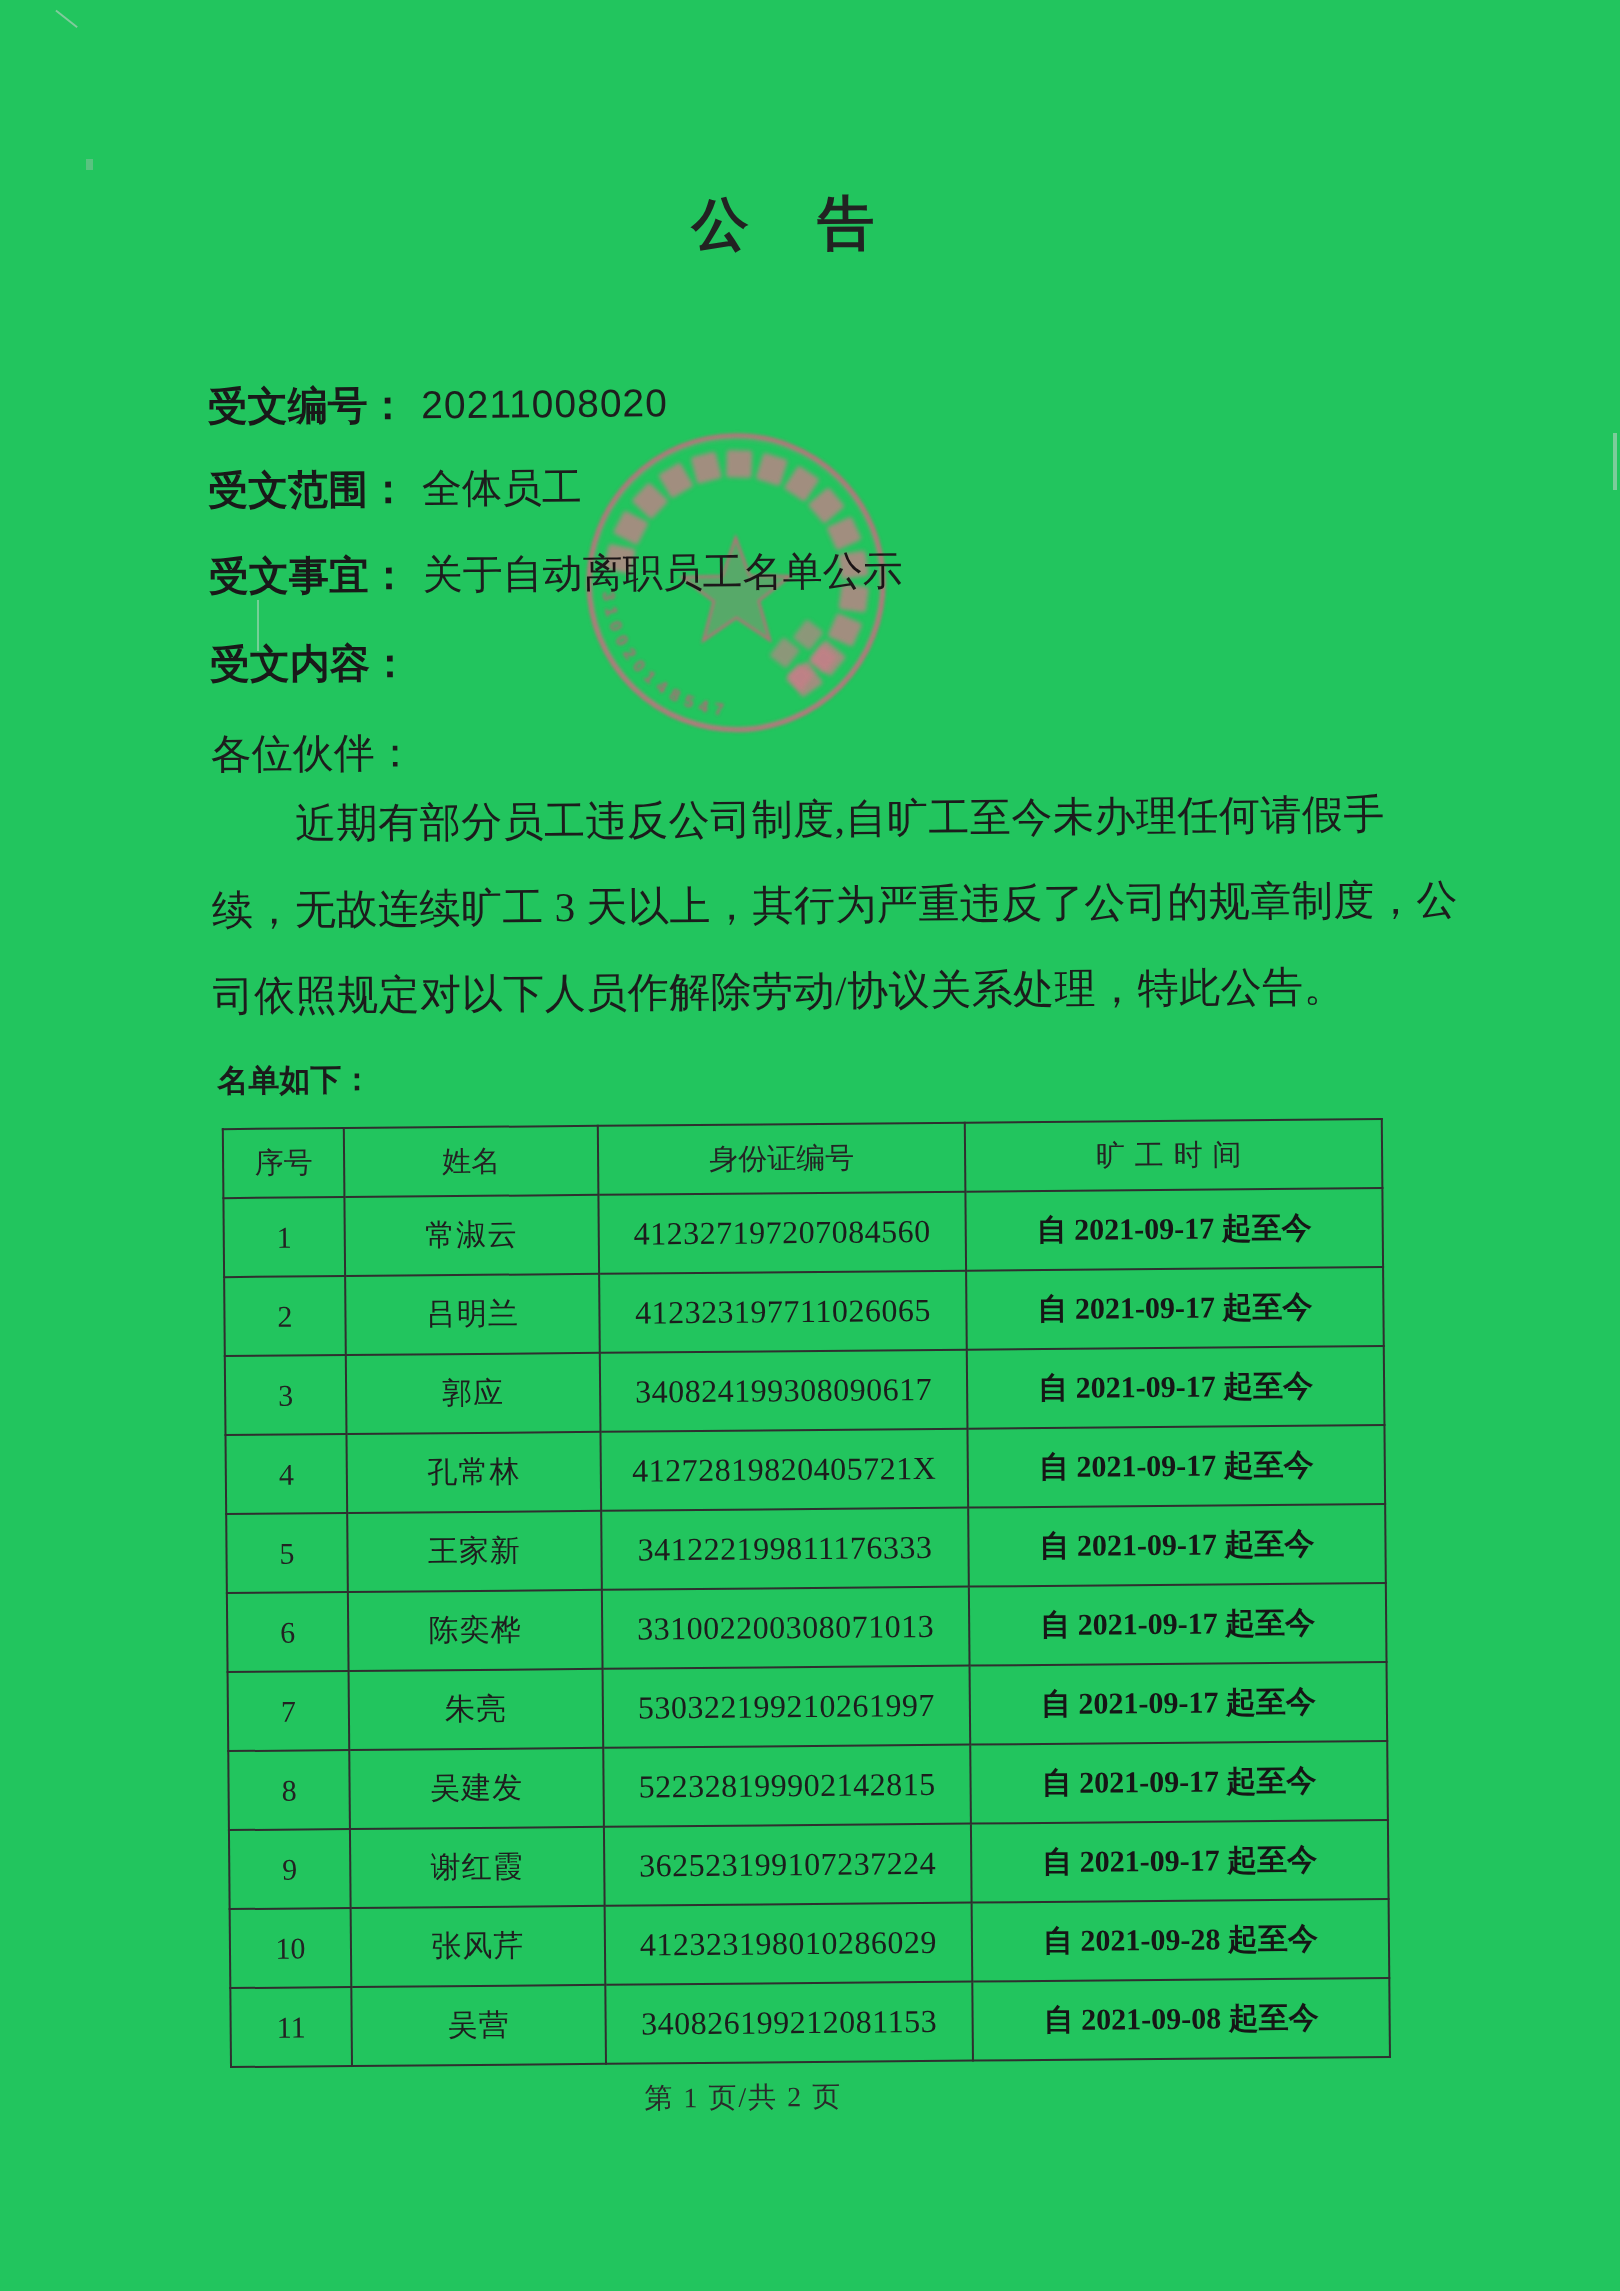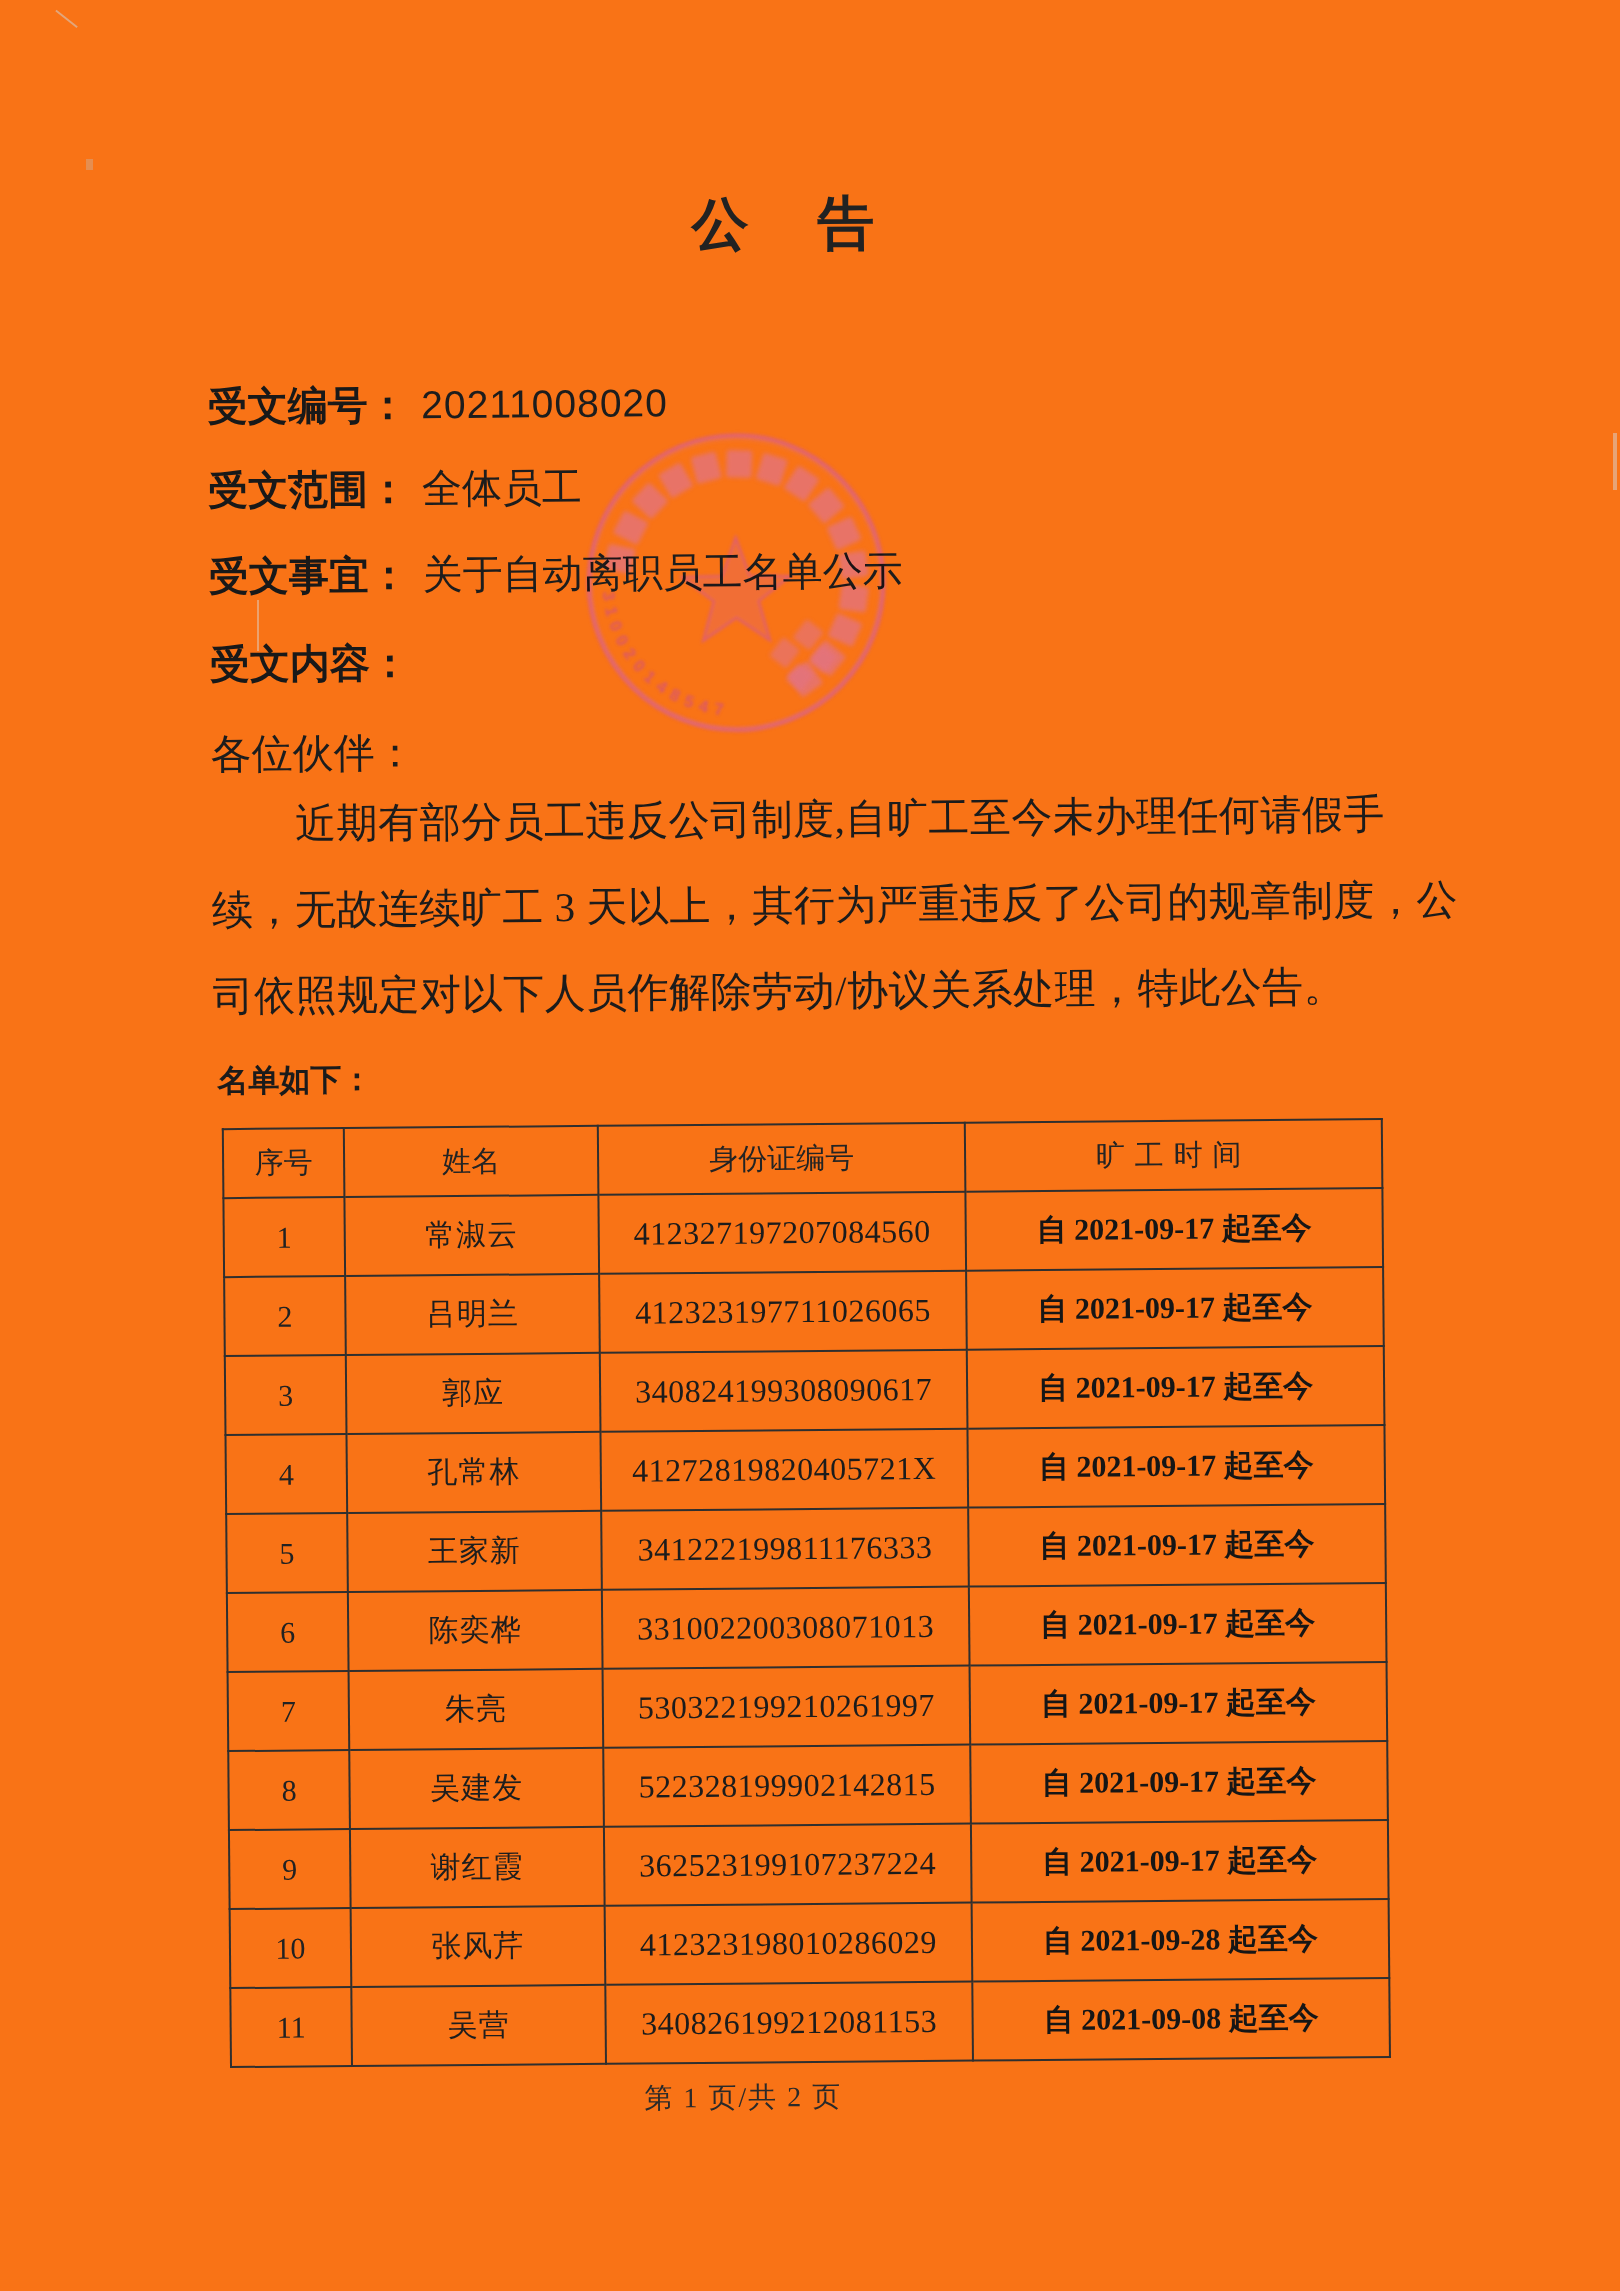--- a/index.html
+++ b/index.html
@@ -1,19 +1,19 @@
 <!DOCTYPE html>
 <html><head>
 <meta charset="utf-8">
 <style>
   html,body{margin:0;padding:0;background:#e8e8e8;}
   .page{
     position:relative;
     width:1620px;height:2292px;
-    background:#f97316;
+    background:#22c55e;
     overflow:hidden;
     font-family:"Liberation Serif","DejaVu Serif",serif;
     color:#1f1f1f;
   }
   .tilt{
     position:absolute;left:0;top:0;width:1620px;height:2292px;
     transform:rotate(-0.5deg);
     transform-origin:810px 1147px;
   }
   .doc-title{

